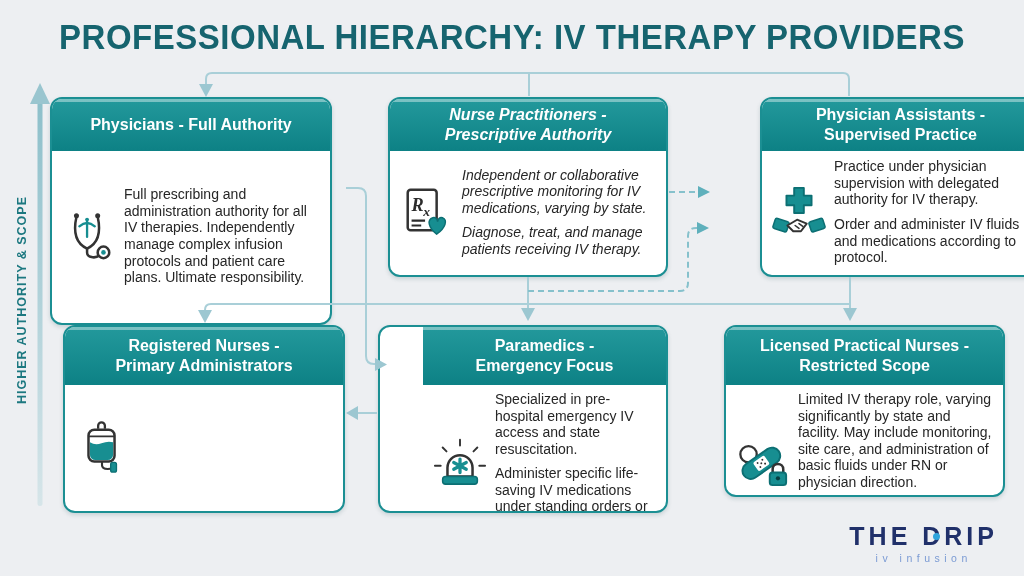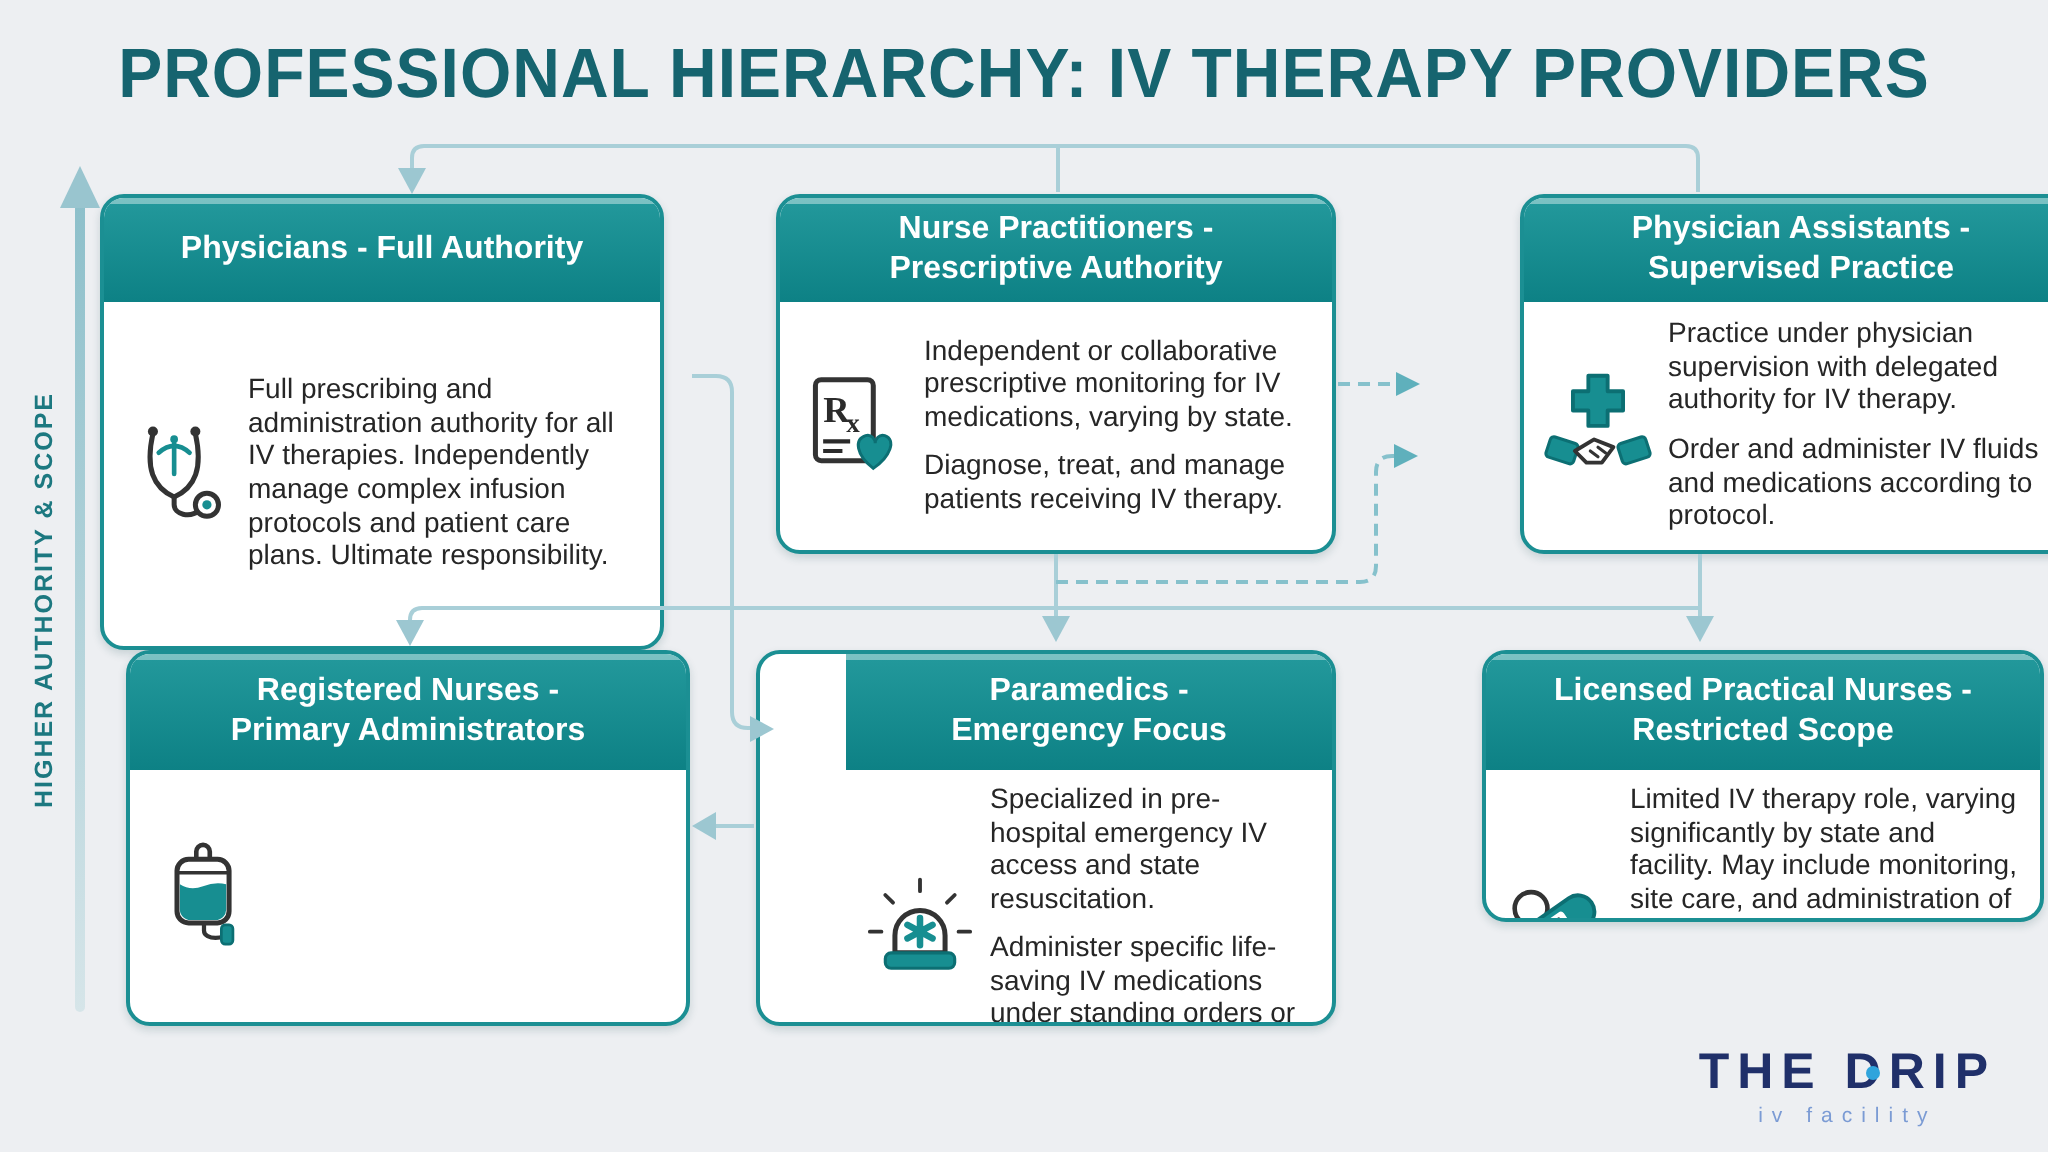--- a/index.html
+++ b/index.html
@@ -124,21 +124,21 @@
         <circle cx="26" cy="11" r="2" fill="#178e91"></circle>
       </svg>
     </div>
     <div class="box-text">
       <p class="p">Full prescribing and administration authority for all IV therapies. Independently manage complex infusion protocols and patient care plans. Ultimate responsibility.</p>
 
     </div>
   </div>
 </div>
 
-<div class="box r1" style="left:388px;top:97px;width:280px;height:180px;">
+<div class="box r1" style="left:388px;top:97px;width:280px;height:180px;font-style:italic;">
   <div class="box-header">
     <span class="hdr-span" style="max-width:220px;">Nurse Practitioners - Prescriptive Authority</span>
   </div>
   <div class="box-body">
     <div class="icon-wrap">
       <svg viewBox="0 0 56 56">
         <rect x="8" y="5" width="30" height="42" rx="3" fill="#fff" stroke="#333" stroke-width="2.6"></rect>
         <text x="12" y="27" font-family="Liberation Serif, serif" font-size="19" font-weight="bold" fill="#2b2b2b">R</text>
         <text x="24" y="32" font-family="Liberation Serif, serif" font-size="14" font-weight="bold" fill="#2b2b2b">x</text>
         <path d="M12 37 h14 M12 42 h10" stroke="#2b2b2b" stroke-width="2.2"></path>
@@ -206,21 +206,21 @@
         <rect x="10" y="44" width="36" height="8" rx="3" fill="#178e91" stroke="#0c6f73" stroke-width="1.6"></rect>
       </svg>
     </div>
     <div class="box-text">
       <p class="p">Specialized in pre-hospital emergency IV access and state resuscitation.</p>
       <p class="p">Administer specific life-saving IV medications under standing orders or medical direction.</p>
     </div>
   </div>
 </div>
 
-<div class="box r2" style="left:741px;top:325px;width:281px;height:136px;">
+<div class="box r2" style="left:724px;top:325px;width:281px;height:172px;">
   <div class="box-header">
     <span class="hdr-span" style="max-width:245px;">Licensed Practical Nurses - Restricted Scope</span>
   </div>
   <div class="box-body">
     <div class="icon-wrap">
       <svg viewBox="0 0 56 56">
         <circle cx="13" cy="21" r="8.5" fill="none" stroke="#333" stroke-width="2.4"></circle>
         <g transform="rotate(-35 26 30)">
           <rect x="4" y="22" width="44" height="17" rx="8.5" fill="#178e91" stroke="#0c6f73" stroke-width="2"></rect>
           <rect x="19" y="25" width="14" height="11" rx="2" fill="#fff"></rect>
@@ -240,14 +240,14 @@
       <p class="p">No initial access or vesicant administration.</p>
     </div>
   </div>
 </div>
 
 <div class="logo">
   <div class="logo-main">
     <span>THE DRIP</span>
     <span class="logo-dot"></span>
   </div>
-  <div class="logo-tagline">iv facility</div>
+  <div class="logo-tagline">iv infusion</div>
 </div>
 
 </body></html>

